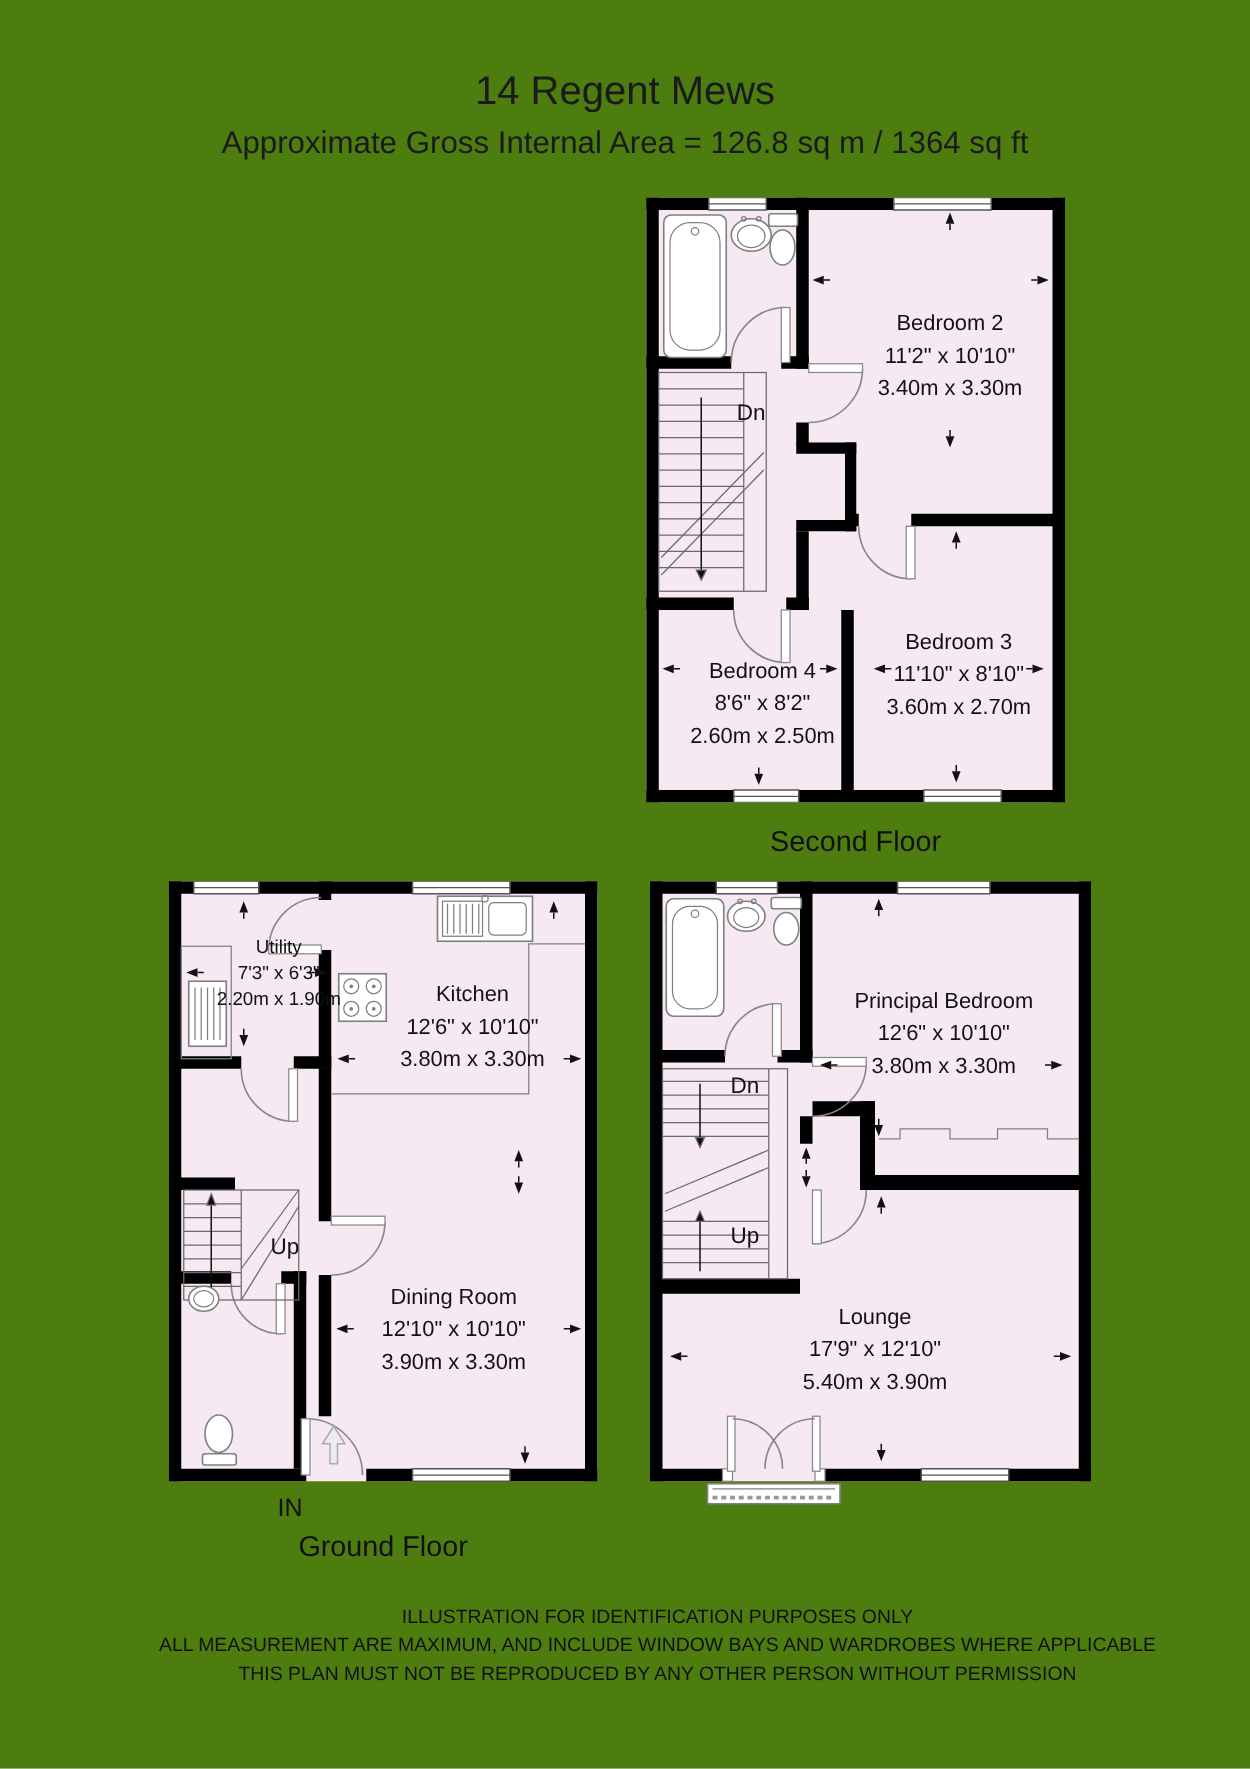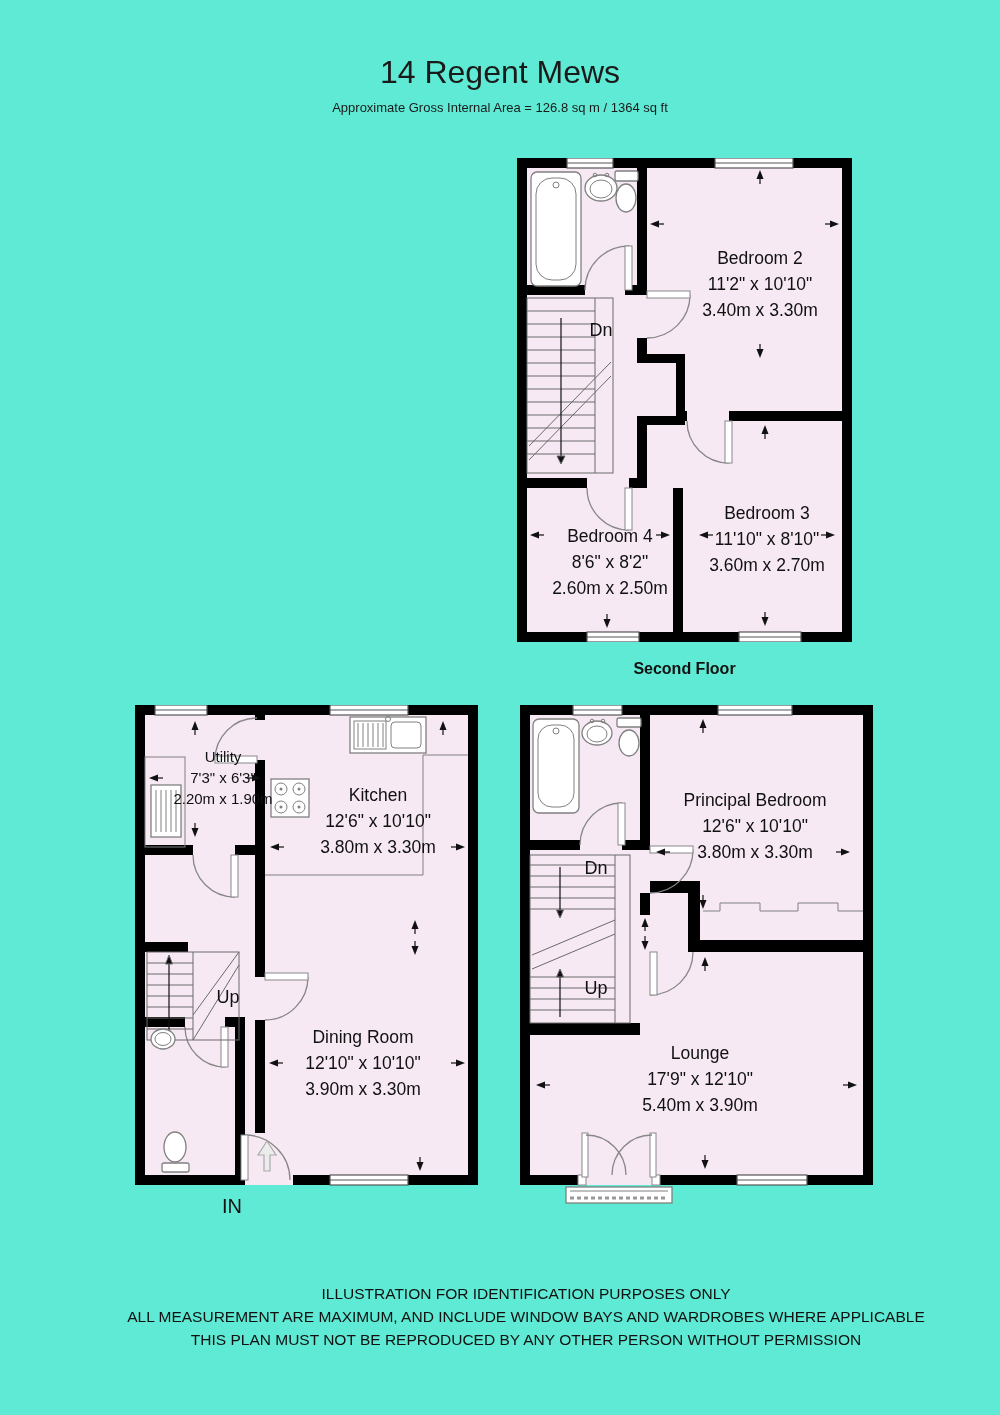--- a/index.html
+++ b/index.html
@@ -1,21 +1,21 @@
 <!DOCTYPE html>
 <html><head>
 <meta charset="utf-8">
 <style>
   html,body{margin:0;padding:0;background:#ffffff;}
-  #page{position:relative;width:1000px;height:1415px;background:#5eead4;overflow:hidden;
+  #page{position:relative;width:1000px;height:1415px;background:#4d7c0f;overflow:hidden;
         font-family:"Liberation Sans",sans-serif;color:#111;}
   .abs{position:absolute;}
   #title{top:54px;left:0;width:1000px;text-align:center;font-size:32px;color:#1a1a1a;}
-  #subtitle{top:100px;left:0;width:1000px;text-align:center;font-size:13px;color:#1a1a1a;}
-  .floor-label{font-size:16px;text-align:center;color:#111;font-weight:bold;}
+  #subtitle{top:100px;left:0;width:1000px;text-align:center;font-size:25px;color:#1a1a1a;}
+  .floor-label{font-size:23px;text-align:center;color:#111;}
   #footer{top:1282px;left:0;width:1000px;text-align:center;font-size:15.5px;line-height:23px;color:#111;padding-left:26px;}
   svg text{font-family:"Liberation Sans",sans-serif;fill:#111;}
   .room-name,.room-dim{font-size:17.5px;}
   .room-name-sm,.room-dim-sm{font-size:15px;}
   .stair-label{font-size:18px;}
   .in-label{font-size:20px;}
   .wall{fill:#000;}
   .win{fill:#fff;stroke:#555;stroke-width:1.2;}
   .winline{stroke:#555;stroke-width:1;}
   .leaf{fill:#fff;stroke:#888;stroke-width:1;}
@@ -276,20 +276,21 @@
     <text class="room-dim-sm" x="88" y="99" text-anchor="middle">2.20m x 1.90m</text>
     <text class="room-name" x="243" y="96" text-anchor="middle">Kitchen</text>
     <text class="room-dim" x="243" y="122" text-anchor="middle">12'6" x 10'10"</text>
     <text class="room-dim" x="243" y="148" text-anchor="middle">3.80m x 3.30m</text>
     <text class="room-name" x="228" y="338" text-anchor="middle">Dining Room</text>
     <text class="room-dim" x="228" y="364" text-anchor="middle">12'10" x 10'10"</text>
     <text class="room-dim" x="228" y="390" text-anchor="middle">3.90m x 3.30m</text>
     <text class="stair-label" x="93" y="298" text-anchor="middle">Up</text>
     <text class="in-label" x="97" y="508" text-anchor="middle">IN</text>
   </svg>
+  <div class="abs floor-label" style="left:135px;top:1224px;width:343px;">Ground Floor</div>
 
   <svg class="abs" style="left:520px;top:705px;" width="353" height="505" viewBox="0 0 353 505">
     <rect x="0" y="0" width="353" height="480" fill="#f6e9f4"></rect>
     <g>
       <rect class="wall" x="0" y="0" width="353" height="10"></rect>
       <rect class="wall" x="0" y="470" width="58" height="10"></rect>
       <rect class="wall" x="140" y="470" width="213" height="10"></rect>
       <rect class="wall" x="0" y="0" width="10" height="480"></rect>
       <rect class="wall" x="343" y="0" width="10" height="480"></rect>
       <rect class="wall" x="0" y="135" width="60" height="10"></rect>

